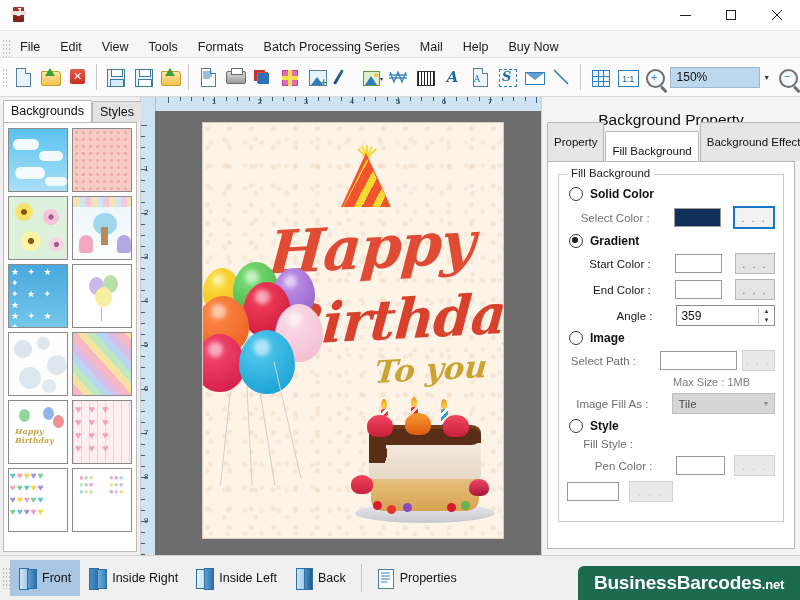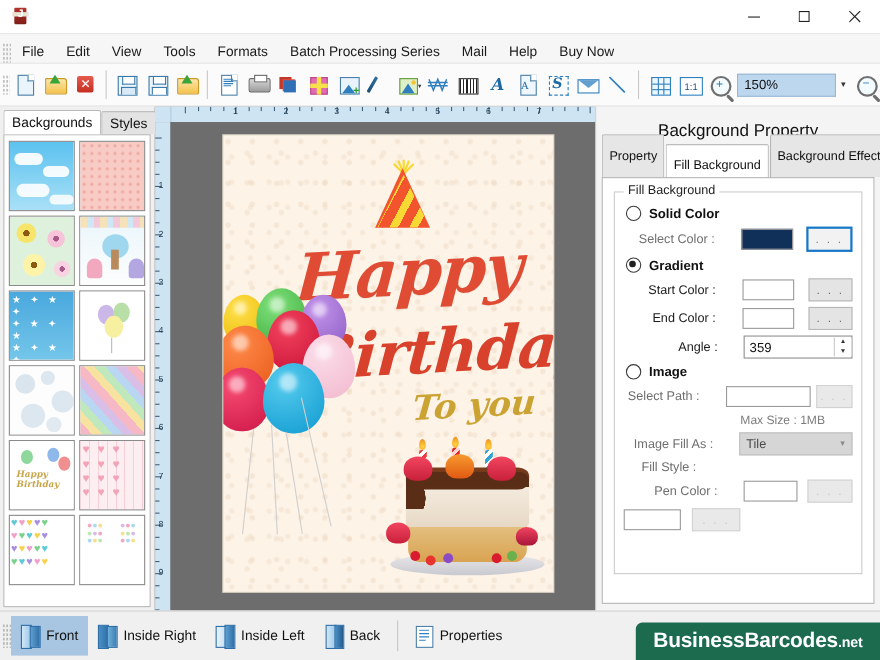--- a/index.html
+++ b/index.html
@@ -737,20 +737,24 @@
           </div>
           <div class="maxsize">Max Size : 1MB</div>
           <div class="frow">
             <div class="flab">Image Fill As :</div>
             <div class="combo" style="width:108px">
               <div class="cv">Tile</div>
               <div class="carr">▼</div>
             </div>
           </div>
 
+          <div class="radiorow">
+            <div class="radio"></div>
+            <div class="rlabel">Style</div>
+          </div>
           <div class="frow">
             <div class="flab" style="width:66px">Fill Style :</div>
           </div>
           <div class="frow">
             <div class="flab">Pen Color :</div>
             <div class="swatch"></div>
             <div style="width:10px"></div>
             <div class="dots pale">. . .</div>
           </div>
           <div class="frow">

